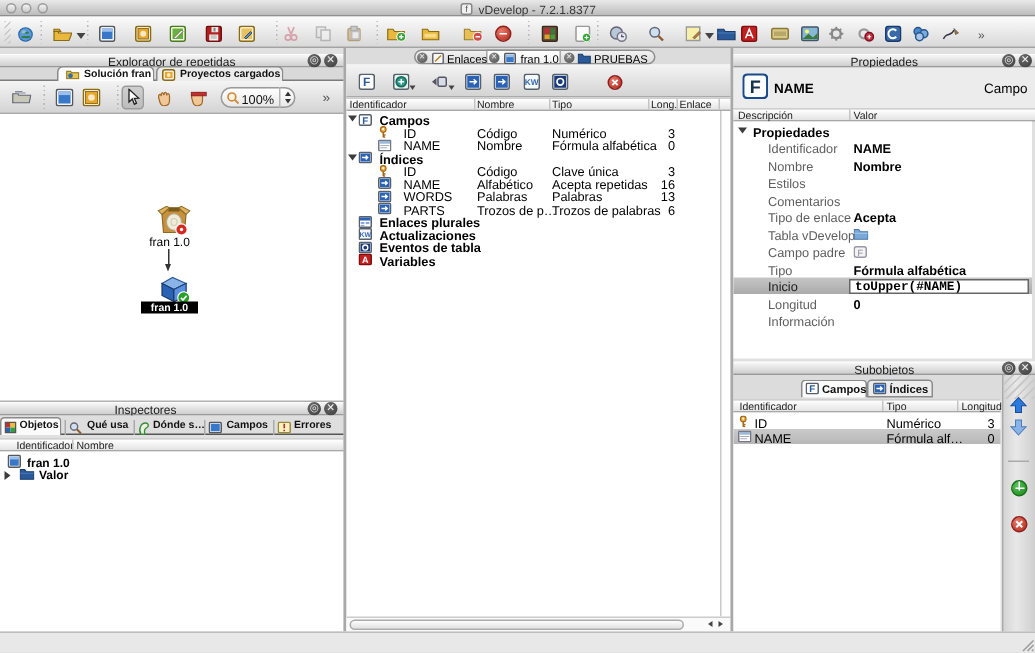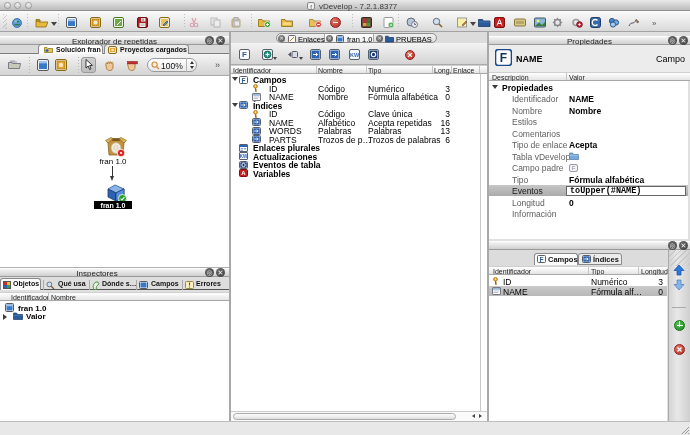--- a/index.html
+++ b/index.html
@@ -552,28 +552,29 @@
       <path d="M0.5 3.5 L9.5 3.5" stroke="#a8c8e8" stroke-width="0.7"></path>
     </svg>
   <div class="abs r" style="left:23px;top:131.4px;color:#5e5e5e;">Campo padre</div>
   <svg class="abs" style="left:80px;top:131.7px" width="9" height="8">
       <rect x="0.5" y="0.5" width="8" height="7" rx="1.5" fill="#f4f4f4" stroke="#99a"></rect>
       <text x="4.5" y="6.4" font-size="6" fill="#889" text-anchor="middle" font-family="Liberation Sans">F</text>
     </svg>
   <div class="abs r" style="left:23px;top:142.9px;color:#5e5e5e;">Tipo</div>
   <div class="abs r b" style="left:80px;top:142.9px;">Fórmula alfabética</div>
   <div class="abs" style="left:0px;top:153.2px;width:199px;height:11px;background:linear-gradient(#c6c6c6,#ababab);"></div>
-  <div class="abs r" style="left:23px;top:154.4px;color:#1a1a1a;">Eventos</div>
+  <div class="abs r" style="left:23px;top:154.4px;color:#1a1a1a;">Inicio</div>
   <div class="abs" style="left:77px;top:153.7px;width:120px;height:10px;background:#fff;border:1px solid #666;"></div>
   <div class="abs r b" style="left:81px;top:154.4px;font-family:Liberation Mono, monospace;">toUpper(#NAME)</div>
   <div class="abs r" style="left:23px;top:165.9px;color:#5e5e5e;">Longitud</div>
   <div class="abs r b" style="left:80px;top:165.9px;">0</div>
   <div class="abs r" style="left:23px;top:177.4px;color:#5e5e5e;">Información</div>
 
   <div class="abs hdrbar" style="left:0;top:209px;width:201px;height:9px;"></div>
+  <div class="abs hdrtxt" style="left:0;top:209.5px;width:201px;">Subobjetos</div>
   <div class="wbtn" style="left:179px;top:209px;">◎</div>
   <div class="wbtn" style="left:190px;top:209px;">✕</div>
 
   <div class="abs" style="left:0;top:218px;width:201px;height:16px;background:#dcdcdc;"></div>
   <div class="abs" style="left:45px;top:221px;width:44px;height:12px;background:#fbfbfb;border:1px solid #8a8a8a;border-radius:3px 3px 0 0;border-bottom:none;"></div>
   <div class="abs" style="left:89px;top:221px;width:44px;height:12px;background:#ececec;border:1px solid #8a8a8a;border-radius:3px 3px 0 0;"></div>
   <svg class="abs" style="left:48px;top:223px" width="9" height="8">
       <rect x="0.5" y="0.5" width="8" height="7" rx="1" fill="#fdfdfd" stroke="#57606a"></rect>
       <text x="4.5" y="6.6" font-size="6.5" font-weight="bold" fill="#2a5a9a" text-anchor="middle" font-family="Liberation Sans">F</text>
     </svg>

